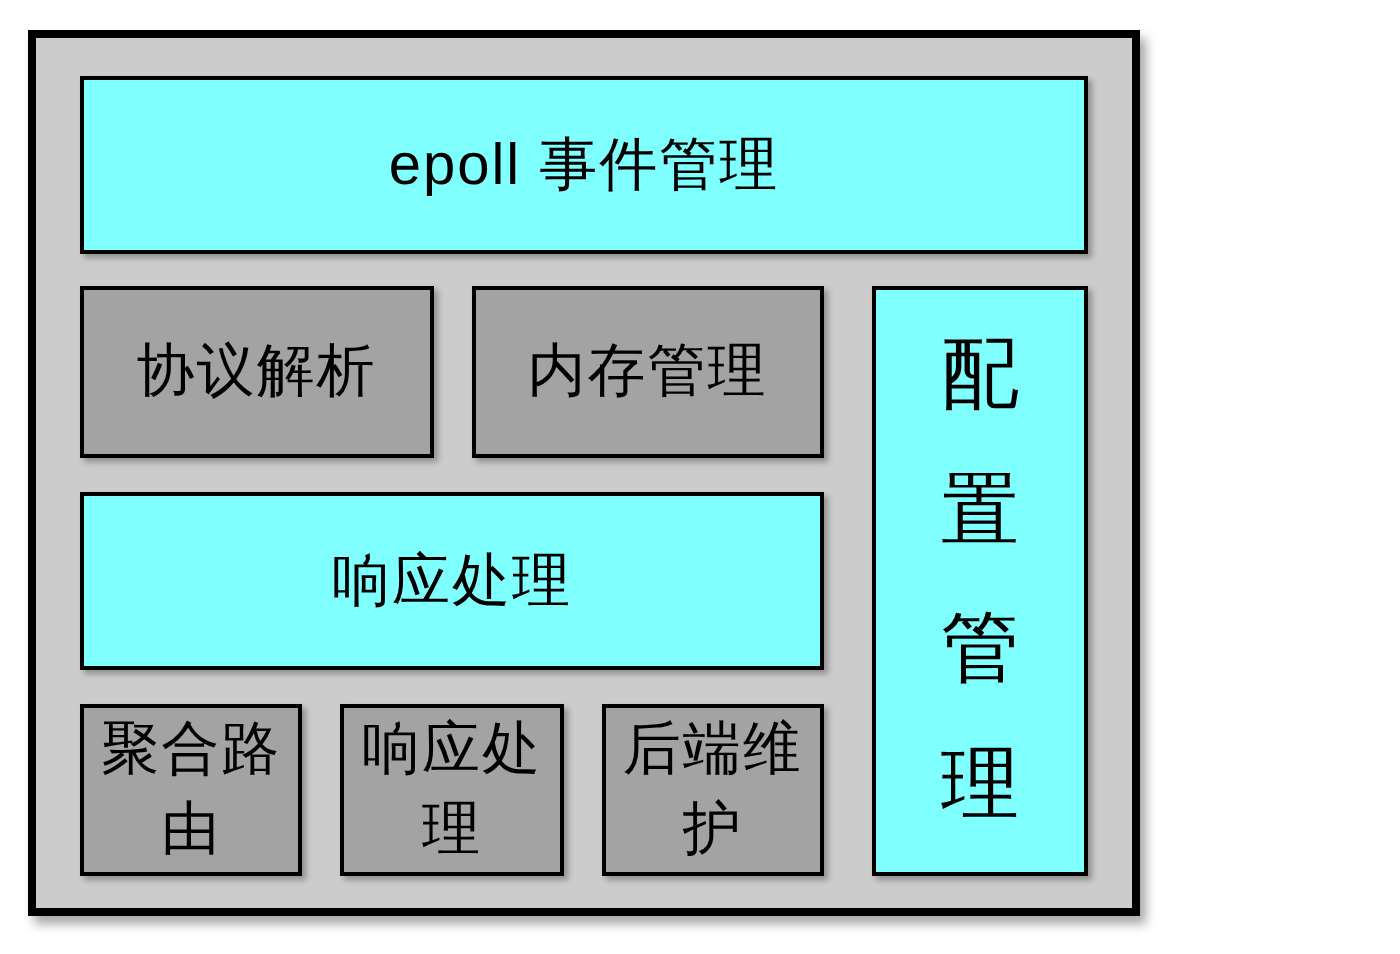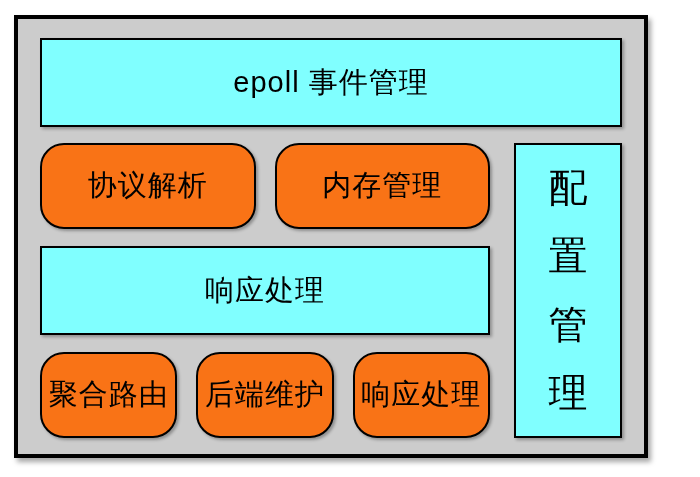--- a/index.html
+++ b/index.html
@@ -14,42 +14,42 @@
     position: relative;
     width: 700px;
     height: 477px;
     background: #ffffff;
     overflow: hidden;
   }
   .frame {
     position: absolute;
     left: 14px;
     top: 15px;
-    width: 634px;
+    width: 556px;
     height: 443px;
     box-sizing: border-box;
     background: #CCCCCC;
     border: 4px solid #000000;
     box-shadow: 3px 4px 5px rgba(0,0,0,0.35);
     padding: 19px 22px 0 22px;
   }
   .box {
     box-sizing: border-box;
     border: 2px solid #000000;
     display: flex;
     align-items: center;
     justify-content: center;
     font-size: 29px;
     letter-spacing: 1px;
     color: #000000;
     box-shadow: 2px 2px 3px rgba(0,0,0,0.30);
     text-align: center;
   }
   .cyan  { background: #80FFFF; }
-  .green { background: #f97316; border-radius: 24px; }
+  .green { background: #a3a3a3; }
   .top-box {
     height: 89px;
     margin-bottom: 16px;
   }
   .main {
     display: flex;
     gap: 24px;
     height: 295px;
   }
   .left-col {
@@ -90,22 +90,22 @@
 
         <div class="row">
           <div class="box green">协议解析</div>
           <div class="box green">内存管理</div>
         </div>
 
         <div class="box cyan">响应处理</div>
 
         <div class="row">
           <div class="box green">聚合路由</div>
+          <div class="box green">响应处理</div>
           <div class="box green">后端维护</div>
-          <div class="box green">响应处理</div>
         </div>
 
       </div>
 
       <div class="box cyan side-box">
         <div class="vtext">配置管理</div>
       </div>
 
     </div>
   </div>

